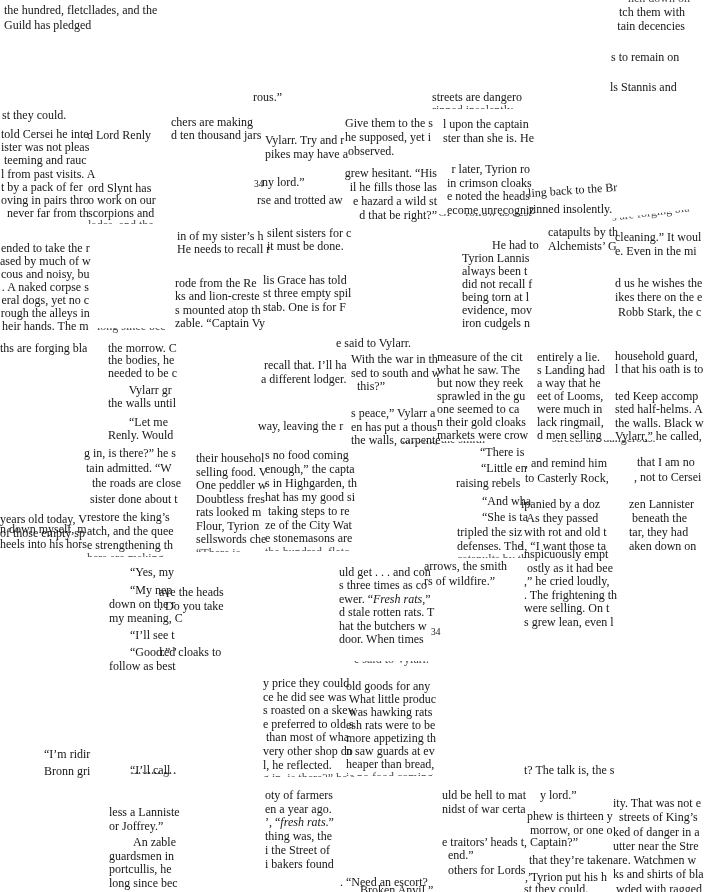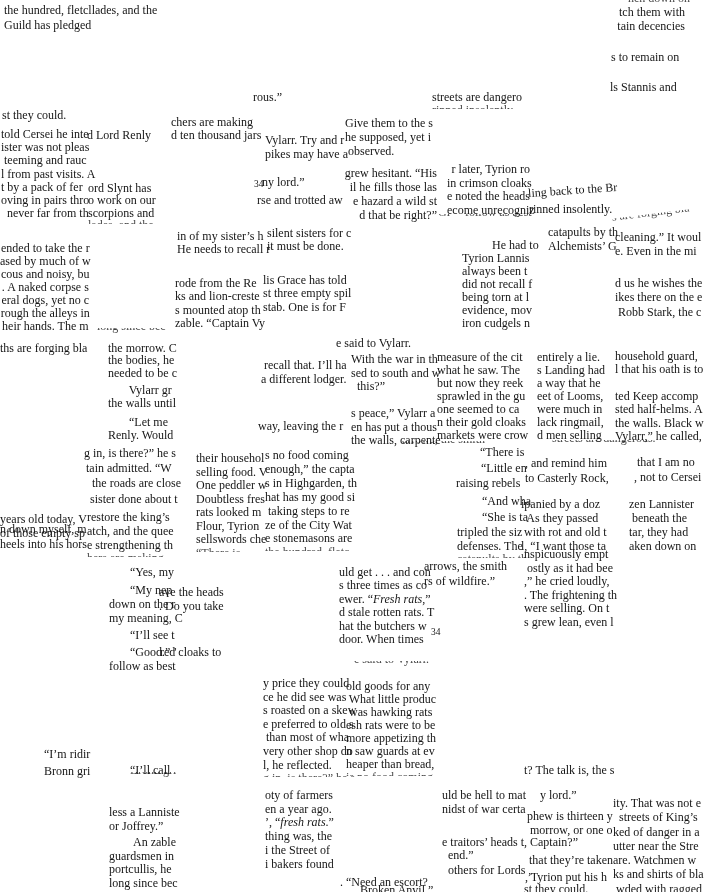--- a/index.html
+++ b/index.html
@@ -77,20 +77,24 @@
       <div class="ln"><span>ny lord.”</span></div>
     </div>
     <div class="frag" style="left: 257px; top: 194px; line-height: 13.4px;">
       <div class="ln"><span>rse and trotted aw</span></div>
     </div>
     <div class="frag" style="left: 345px; top: 116px; line-height: 14px;">
       <div class="ln"><span>Give them to the s</span></div>
       <div class="ln"><span>he supposed, yet i</span></div>
       <div class="ln"><span> observed.</span></div>
     </div>
+    <div class="frag" style="left: 443px; top: 117px; line-height: 14px;">
+      <div class="ln"><span>l upon the captain</span></div>
+      <div class="ln"><span>ster than she is. He</span></div>
+    </div>
     <div class="frag" style="left: 341px; top: 166px; width: 96px; text-align: right; line-height: 14px;">
       <div class="ln"><span>grew hesitant. “His</span></div>
       <div class="ln"><span>il he fills those las</span></div>
       <div class="ln"><span>e hazard a wild st</span></div>
       <div class="ln"><span>d that be right?”</span></div>
     </div>
     <div class="frag" style="left: 447px; top: 163px; width: 83px; text-align: right; line-height: 13.7px;">
       <div class="ln"><span>r later, Tyrion ro</span></div>
       <div class="ln"><span>in crimson cloaks</span></div>
       <div class="ln"><span>e noted the heads</span></div>

